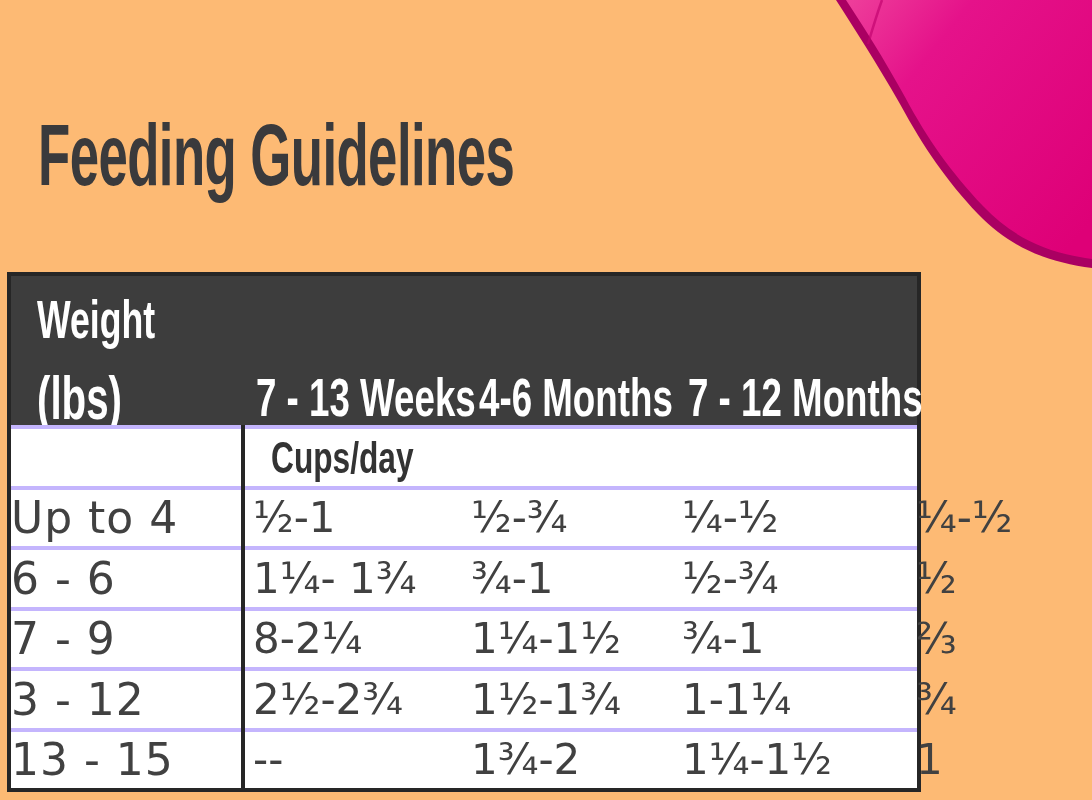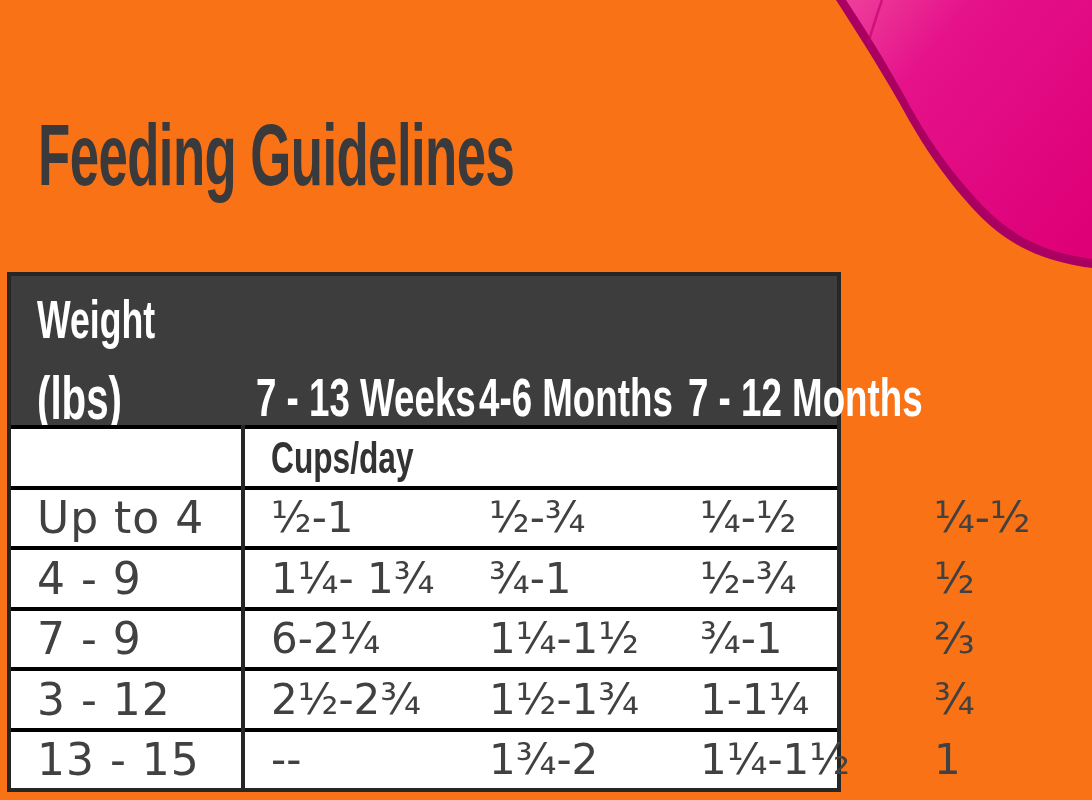--- a/index.html
+++ b/index.html
@@ -1,36 +1,36 @@
 <!DOCTYPE html>
 <html><head>
 <meta charset="utf-8">
 <style>
   html,body { margin:0; padding:0; background:#ffffff; }
   .page {
     position:relative; width:1092px; height:800px;
-    background:#f97316; overflow:hidden;
+    background:#fdba74; overflow:hidden;
     font-family:"DejaVu Sans", sans-serif;
   }
 
   
   .corner-svg { position:absolute; top:0; right:0; width:260px; height:272px; }
 
   
   .title {
     position:absolute; left:38px; top:104px;
     font-family:"Liberation Sans", sans-serif;
     font-weight:bold; font-size:88px; letter-spacing:-1px;
     color:#3a3a3c; white-space:nowrap;
     transform:scaleX(.60); transform-origin:left top;
   }
 
   
   .ftable {
-    position:absolute; left:7px; top:272px; width:834px; height:520px;
+    position:absolute; left:7px; top:272px; width:914px; height:520px;
     box-sizing:border-box; border:4px solid #262626; background:#ffffff;
     display:flex; flex-direction:column;
   }
 
   
   .thead { position:relative; height:149px; background:#3d3d3d; color:#ffffff; flex:0 0 auto; }
   .cond { display:inline-block; white-space:nowrap; transform:scaleX(.66); transform-origin:left center;
           font-family:"Liberation Sans", sans-serif; font-weight:bold; }
   .cond-sm { display:inline-block; white-space:nowrap; transform:scaleX(.68); transform-origin:left center;
           font-family:"Liberation Sans", sans-serif; font-weight:bold; }
@@ -40,26 +40,26 @@
   .age-row    { position:absolute; left:230px; right:0; top:90px; display:grid;
                 grid-template-columns:218px 211px 234px 1fr; }
   .age-row .ac { font-size:54px; }
   .ac1 { padding-left:15px; } .ac2 { padding-left:20px; }
   .ac3 { padding-left:18px; } .ac4 { padding-left:31px; }
 
   
   .tbody { position:relative; flex:1 1 auto; display:flex; flex-direction:column; }
   .vline { position:absolute; left:230px; top:0; bottom:0; width:4px; background:#262626; z-index:2; }
   .row {
-    flex:1 1 auto; border-top:4px solid #000000;
+    flex:1 1 auto; border-top:4px solid #c4b5fd;
     display:grid; grid-template-columns:230px 218px 211px 234px 1fr;
     align-items:center; color:#414141;
   }
-  .wcell { padding-left:26px; font-size:44px; letter-spacing:1px; white-space:nowrap; }
-  .vcell { padding-left:30px; font-size:42px; white-space:nowrap; }
+  .wcell { font-size:44px; letter-spacing:1px; white-space:nowrap; }
+  .vcell { padding-left:12px; font-size:42px; white-space:nowrap; }
   .ucell { padding-left:30px; font-size:44px; }
   .ucell .cond-sm { transform:scaleX(.72); color:#333333; }
 </style>
 </head>
 <body>
 
 <div class="page">
 
   <svg class="corner-svg" viewBox="0 0 260 272" aria-hidden="true">
     <defs>
@@ -101,30 +101,30 @@
 
       <div class="row">
         <div class="wcell">Up to 4</div>
         <div class="vcell">½-1</div>
         <div class="vcell">½-¾</div>
         <div class="vcell">¼-½</div>
         <div class="vcell">¼-½</div>
       </div>
 
       <div class="row">
-        <div class="wcell">4 - 9</div>
+        <div class="wcell">6 - 6</div>
         <div class="vcell">1¼- 1¾</div>
         <div class="vcell">¾-1</div>
         <div class="vcell">½-¾</div>
         <div class="vcell">½</div>
       </div>
 
       <div class="row">
         <div class="wcell">7 - 9</div>
-        <div class="vcell">6-2¼</div>
+        <div class="vcell">8-2¼</div>
         <div class="vcell">1¼-1½</div>
         <div class="vcell">¾-1</div>
         <div class="vcell">⅔</div>
       </div>
 
       <div class="row">
         <div class="wcell">3 - 12</div>
         <div class="vcell">2½-2¾</div>
         <div class="vcell">1½-1¾</div>
         <div class="vcell">1-1¼</div>

